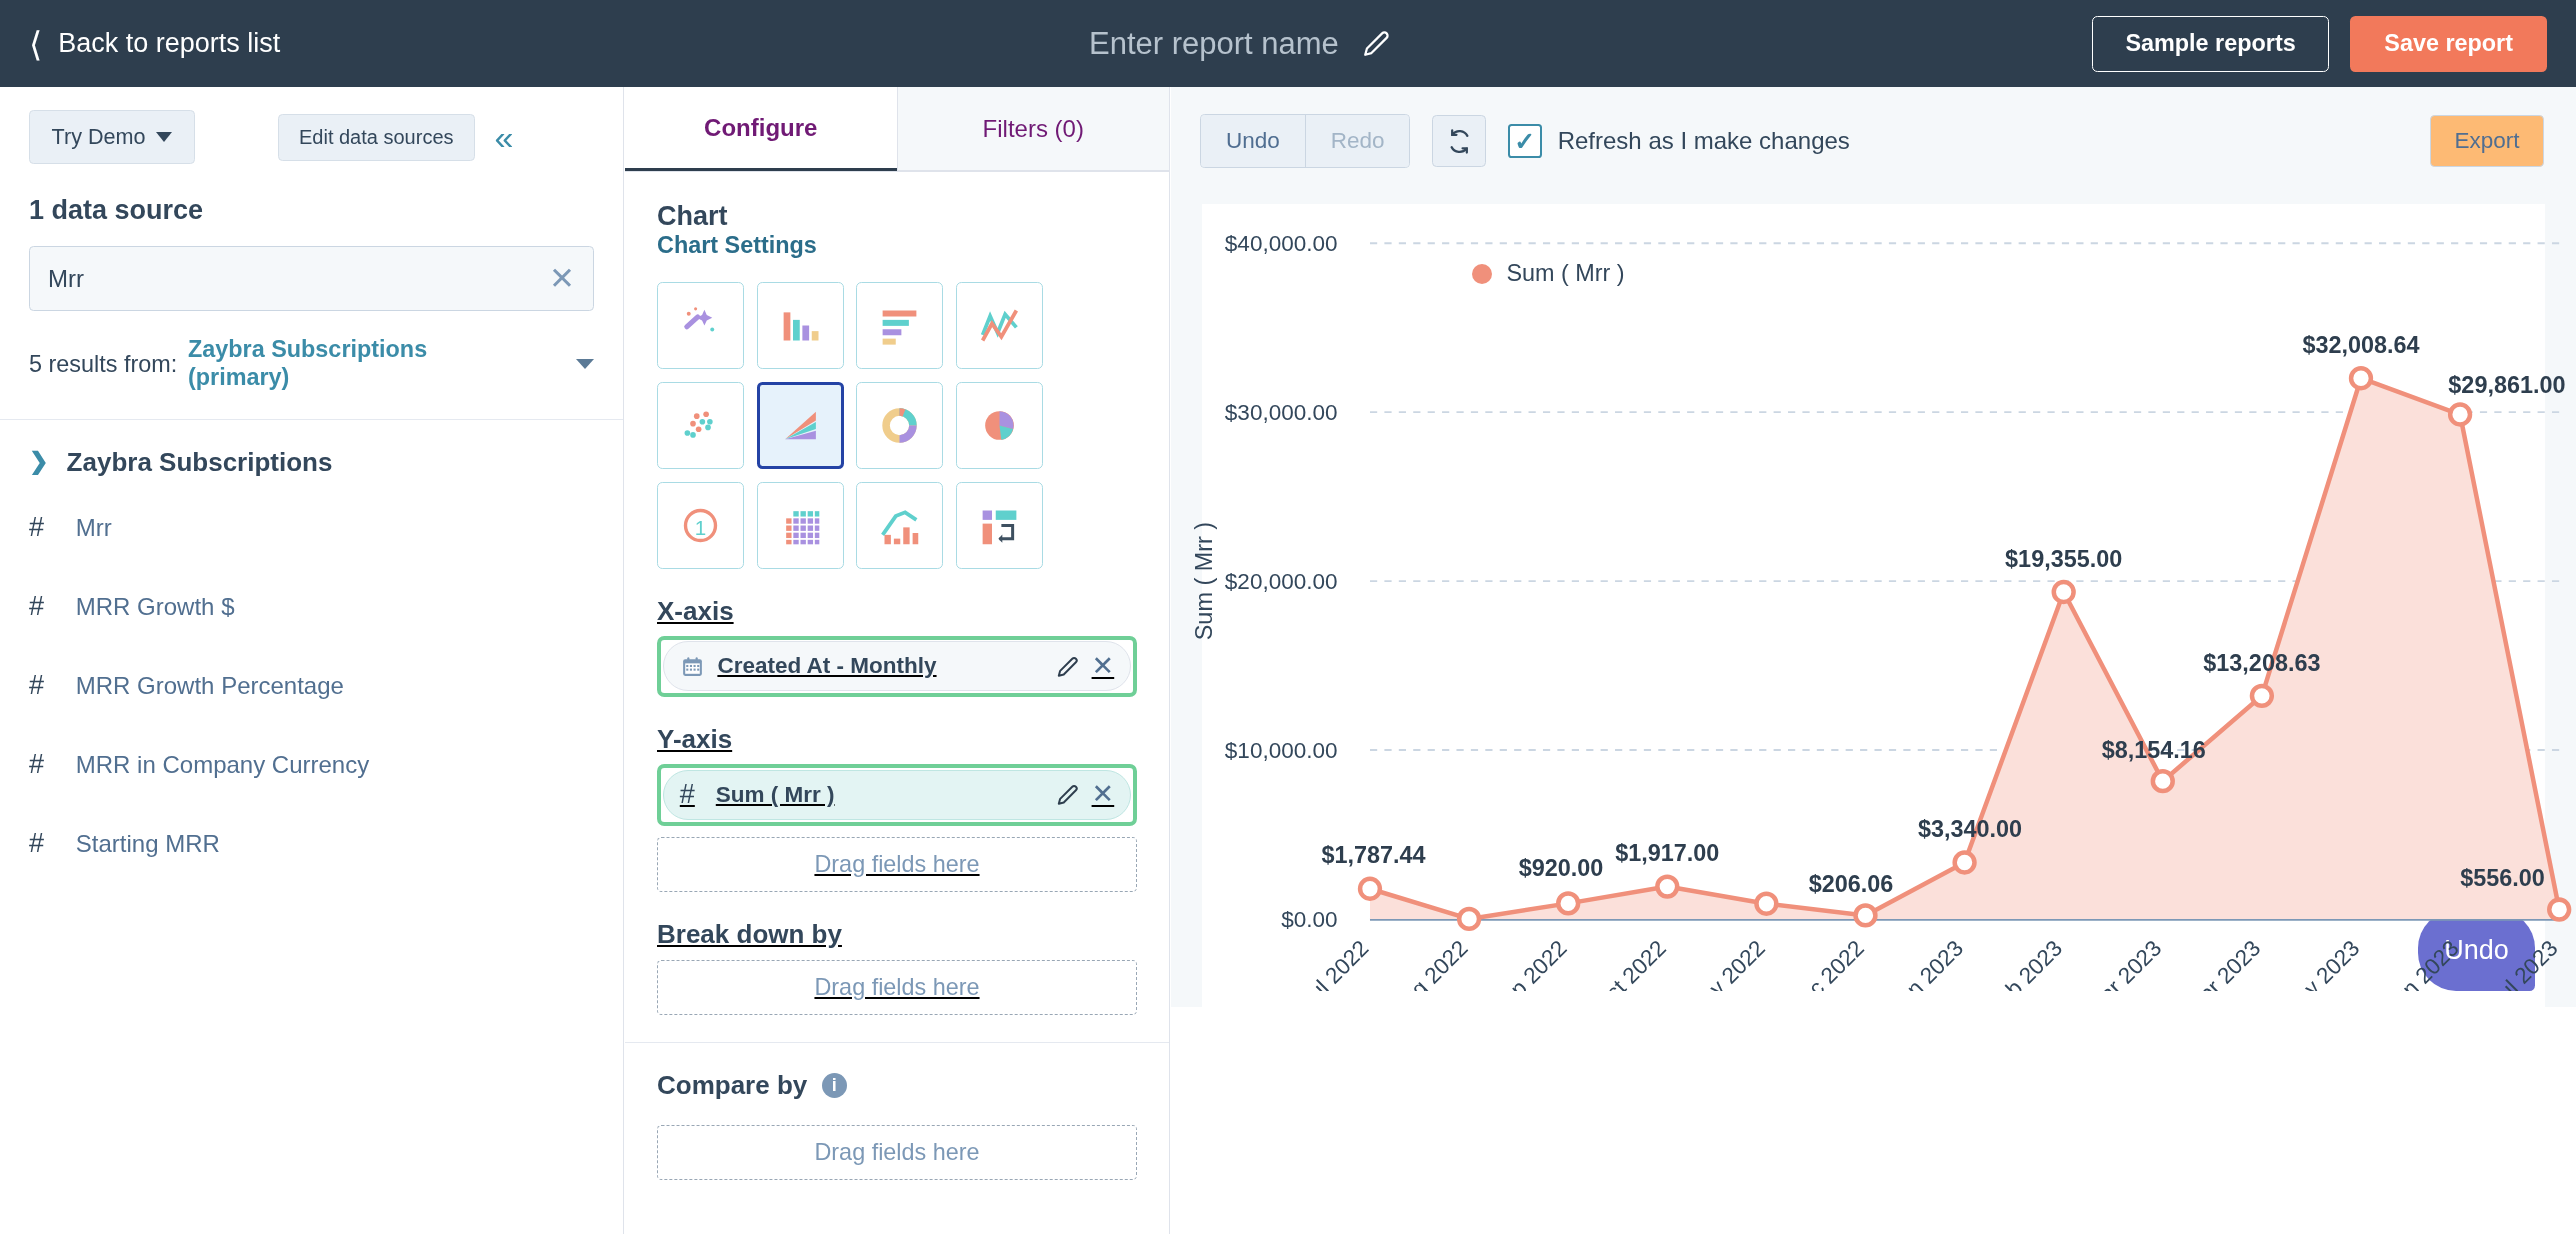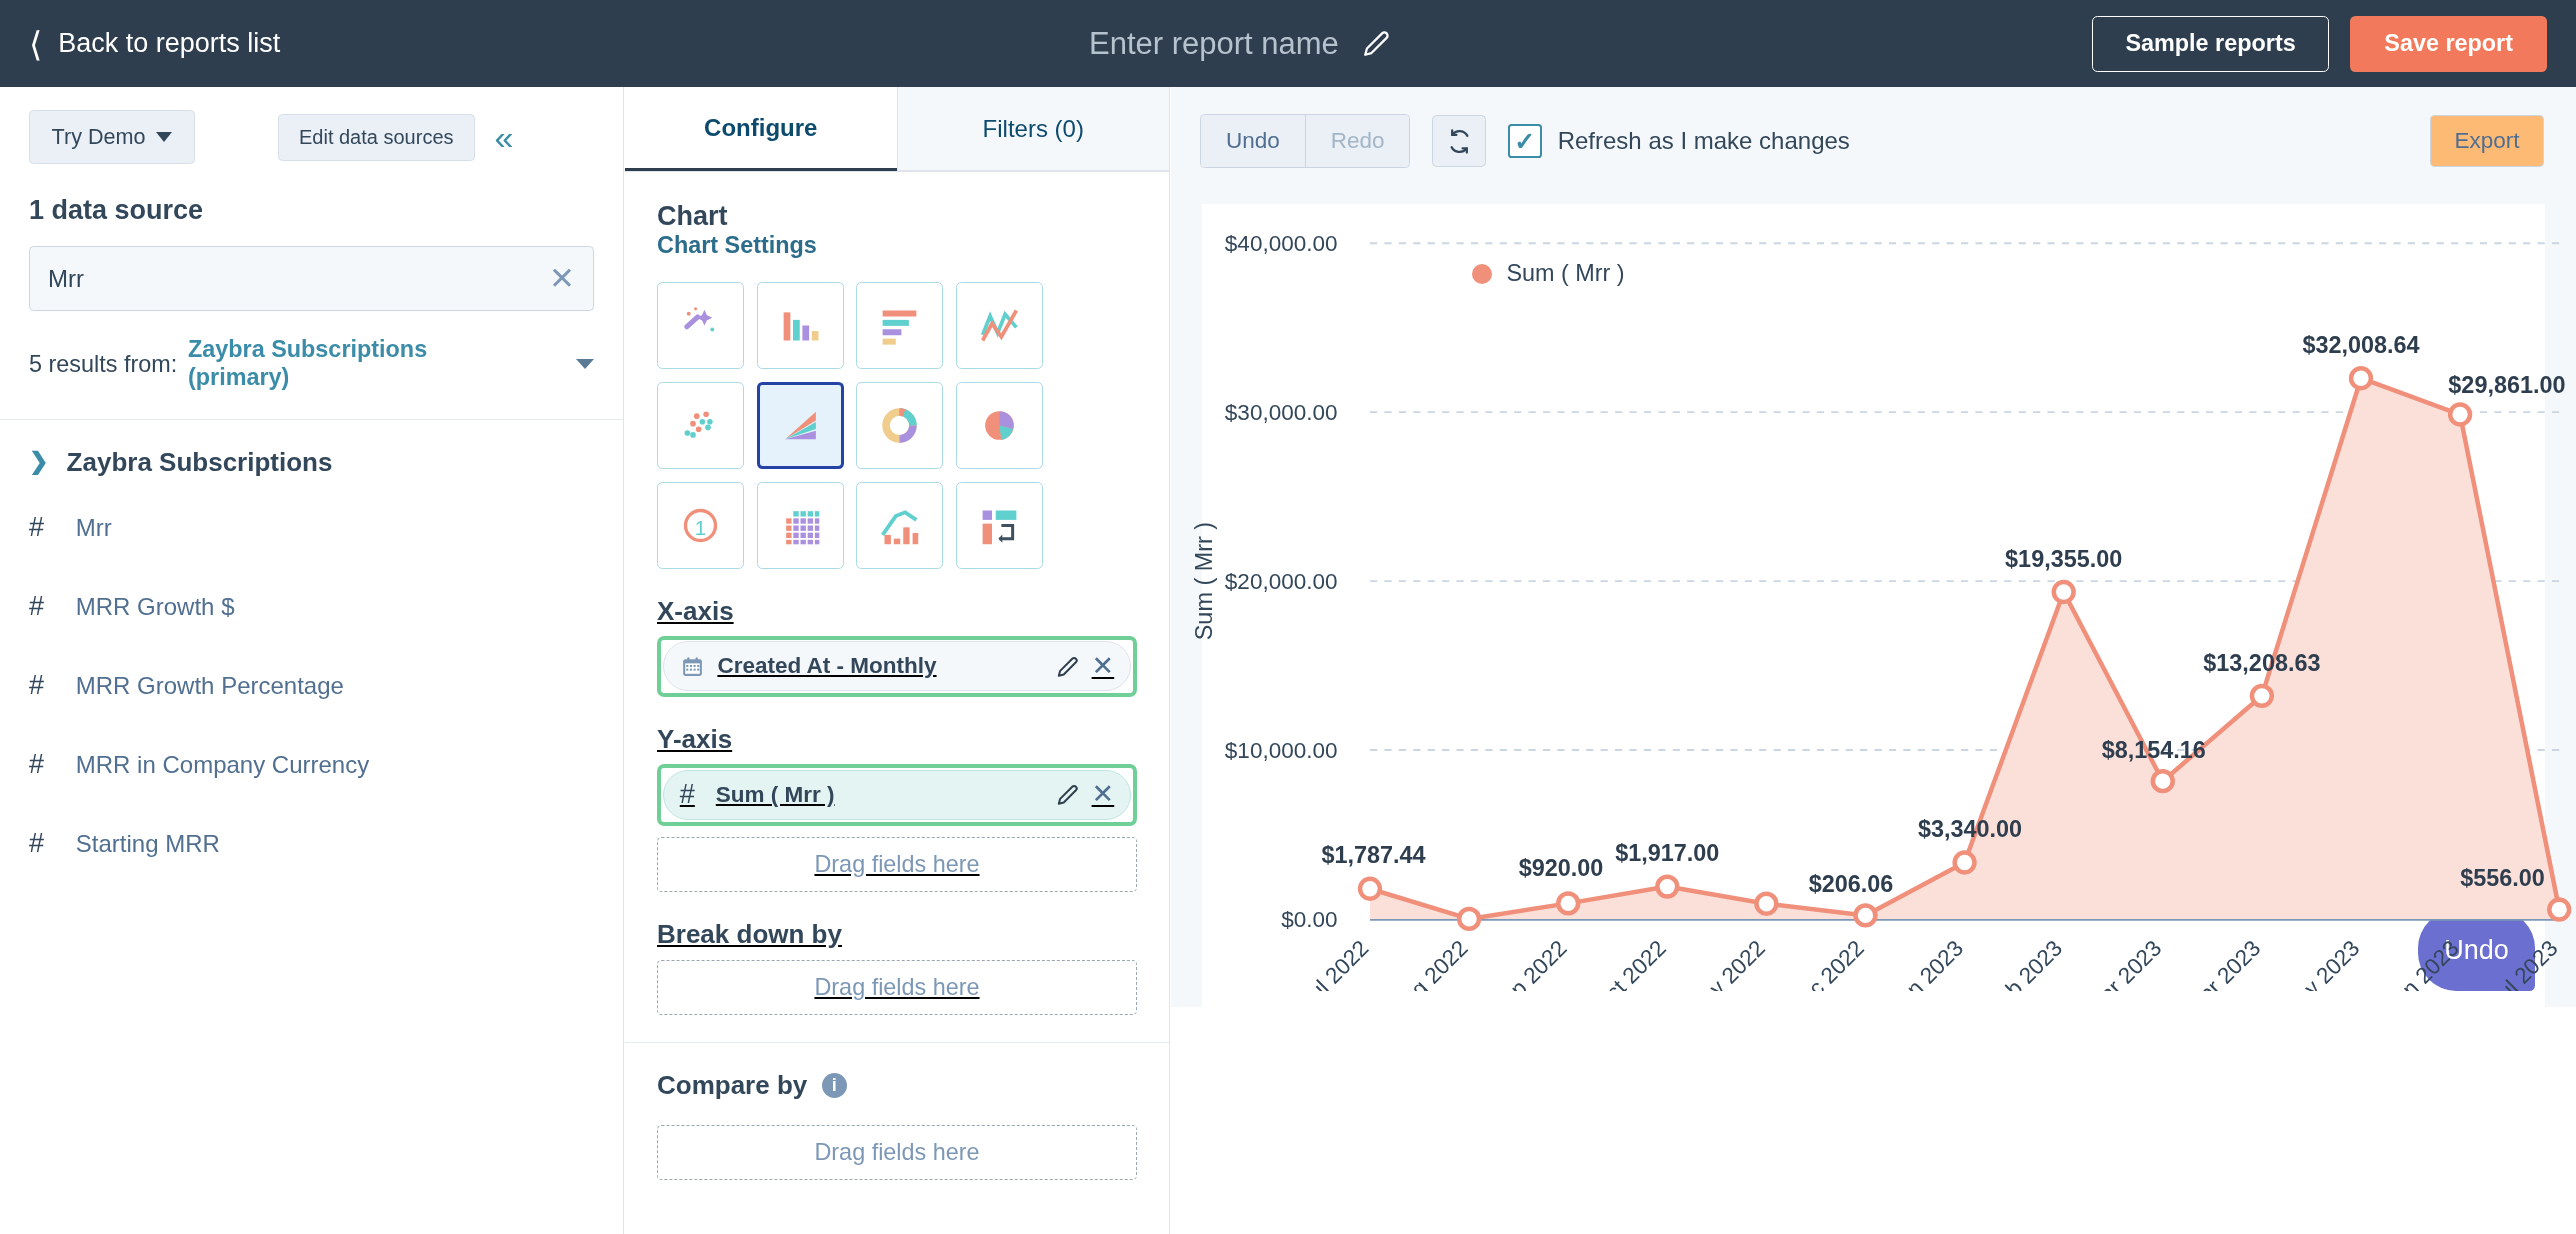--- a/index.html
+++ b/index.html
@@ -114,21 +114,21 @@
   .hash-icon { color: #33475b; font-size: 27px; font-weight: 400; width: 23.4px; }
 
   
   .config {
     position: absolute; top: 87px; left: 625px; width: 545px; height: 1148px;
     background: #ffffff; border-right: 0.9px solid #dfe3eb;
   }
   .tabs { display: flex; height: 85px; border-bottom: 0.9px solid #dfe3eb; }
   .tab {
     flex: 1; display: flex; align-items: center; justify-content: center;
-    font-size: 24px; color: #0c4a6e; cursor: pointer; background: #ffffff;
+    font-size: 24px; color: #701a75; cursor: pointer; background: #ffffff;
   }
   .tab.active { font-weight: 700; border-bottom: 3.6px solid #2e3e4e; }
   .tab.inactive { background: #f5f8fa; border-left: 0.9px solid #dfe3eb; border-bottom: 0.9px solid #dfe3eb; }
   .section-head {
     display: flex; align-items: flex-start; justify-content: space-between;
     padding: 29px 32px 0 32px;
     flex-direction: column;
   }
   .section-title { font-size: 27px; font-weight: 700; color: #33475b; }
   .chart-settings-link { font-size: 23.4px; font-weight: 700; color: #2b6d8a; cursor: pointer; }

